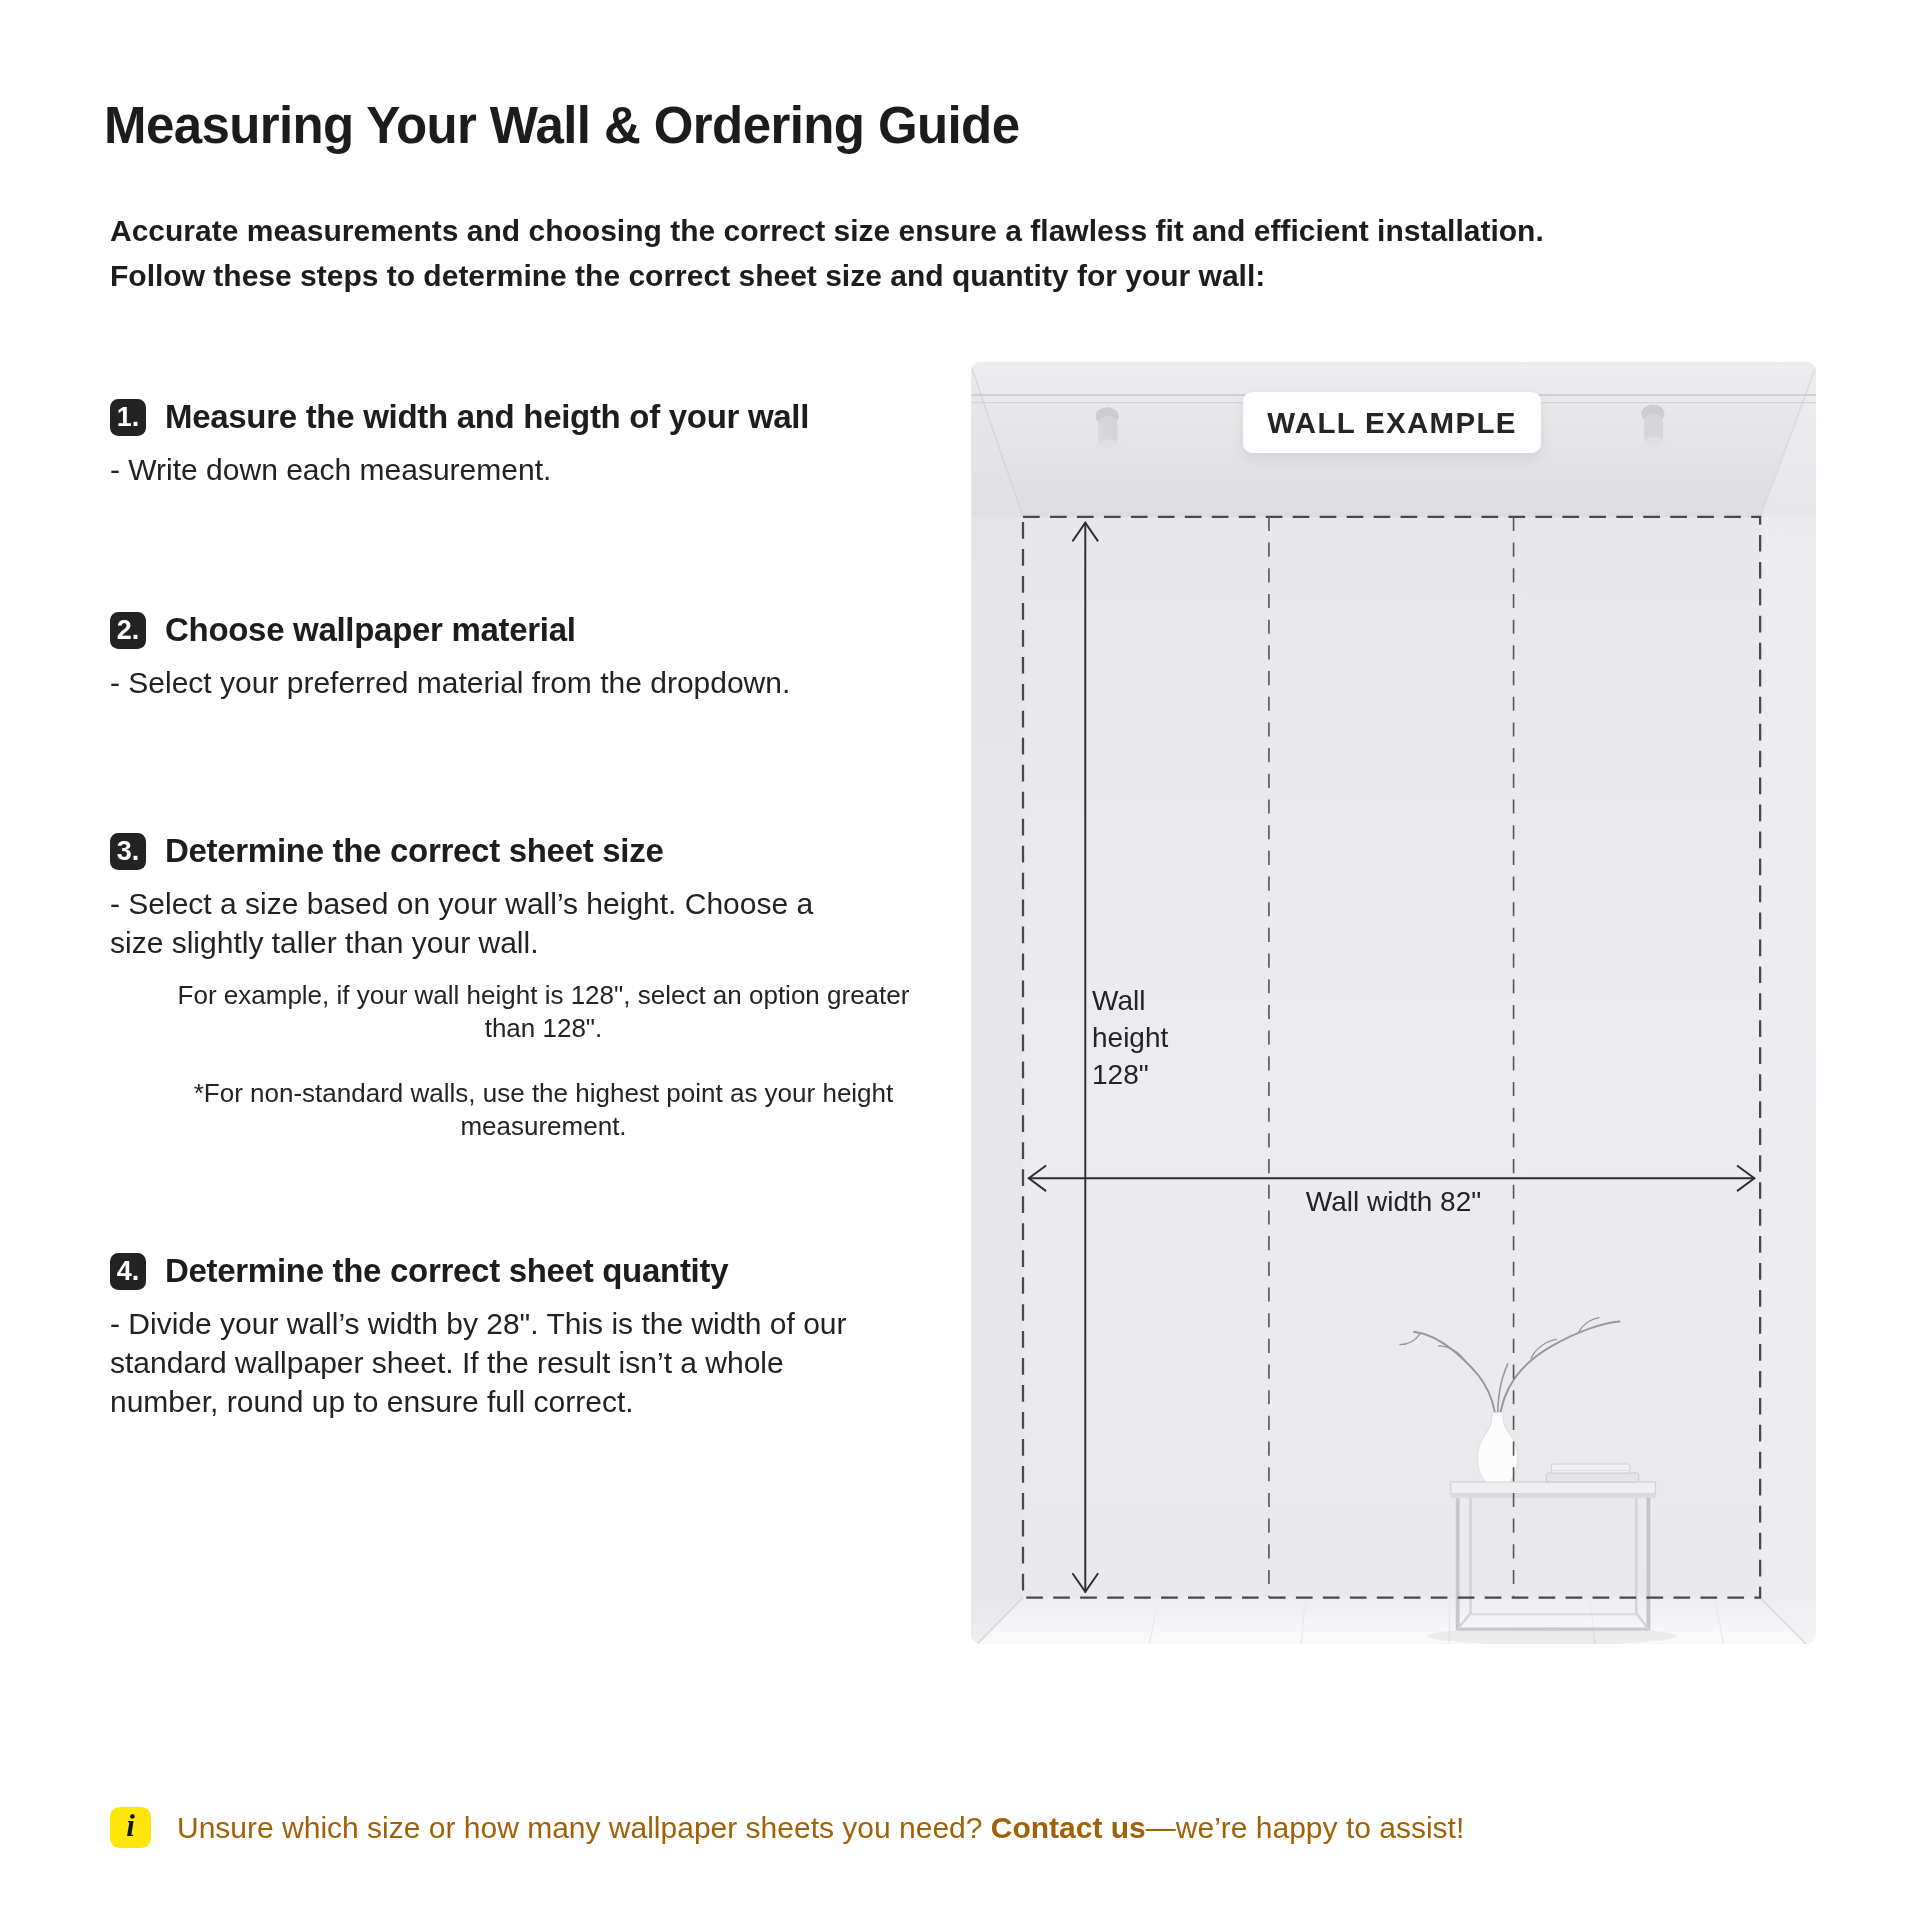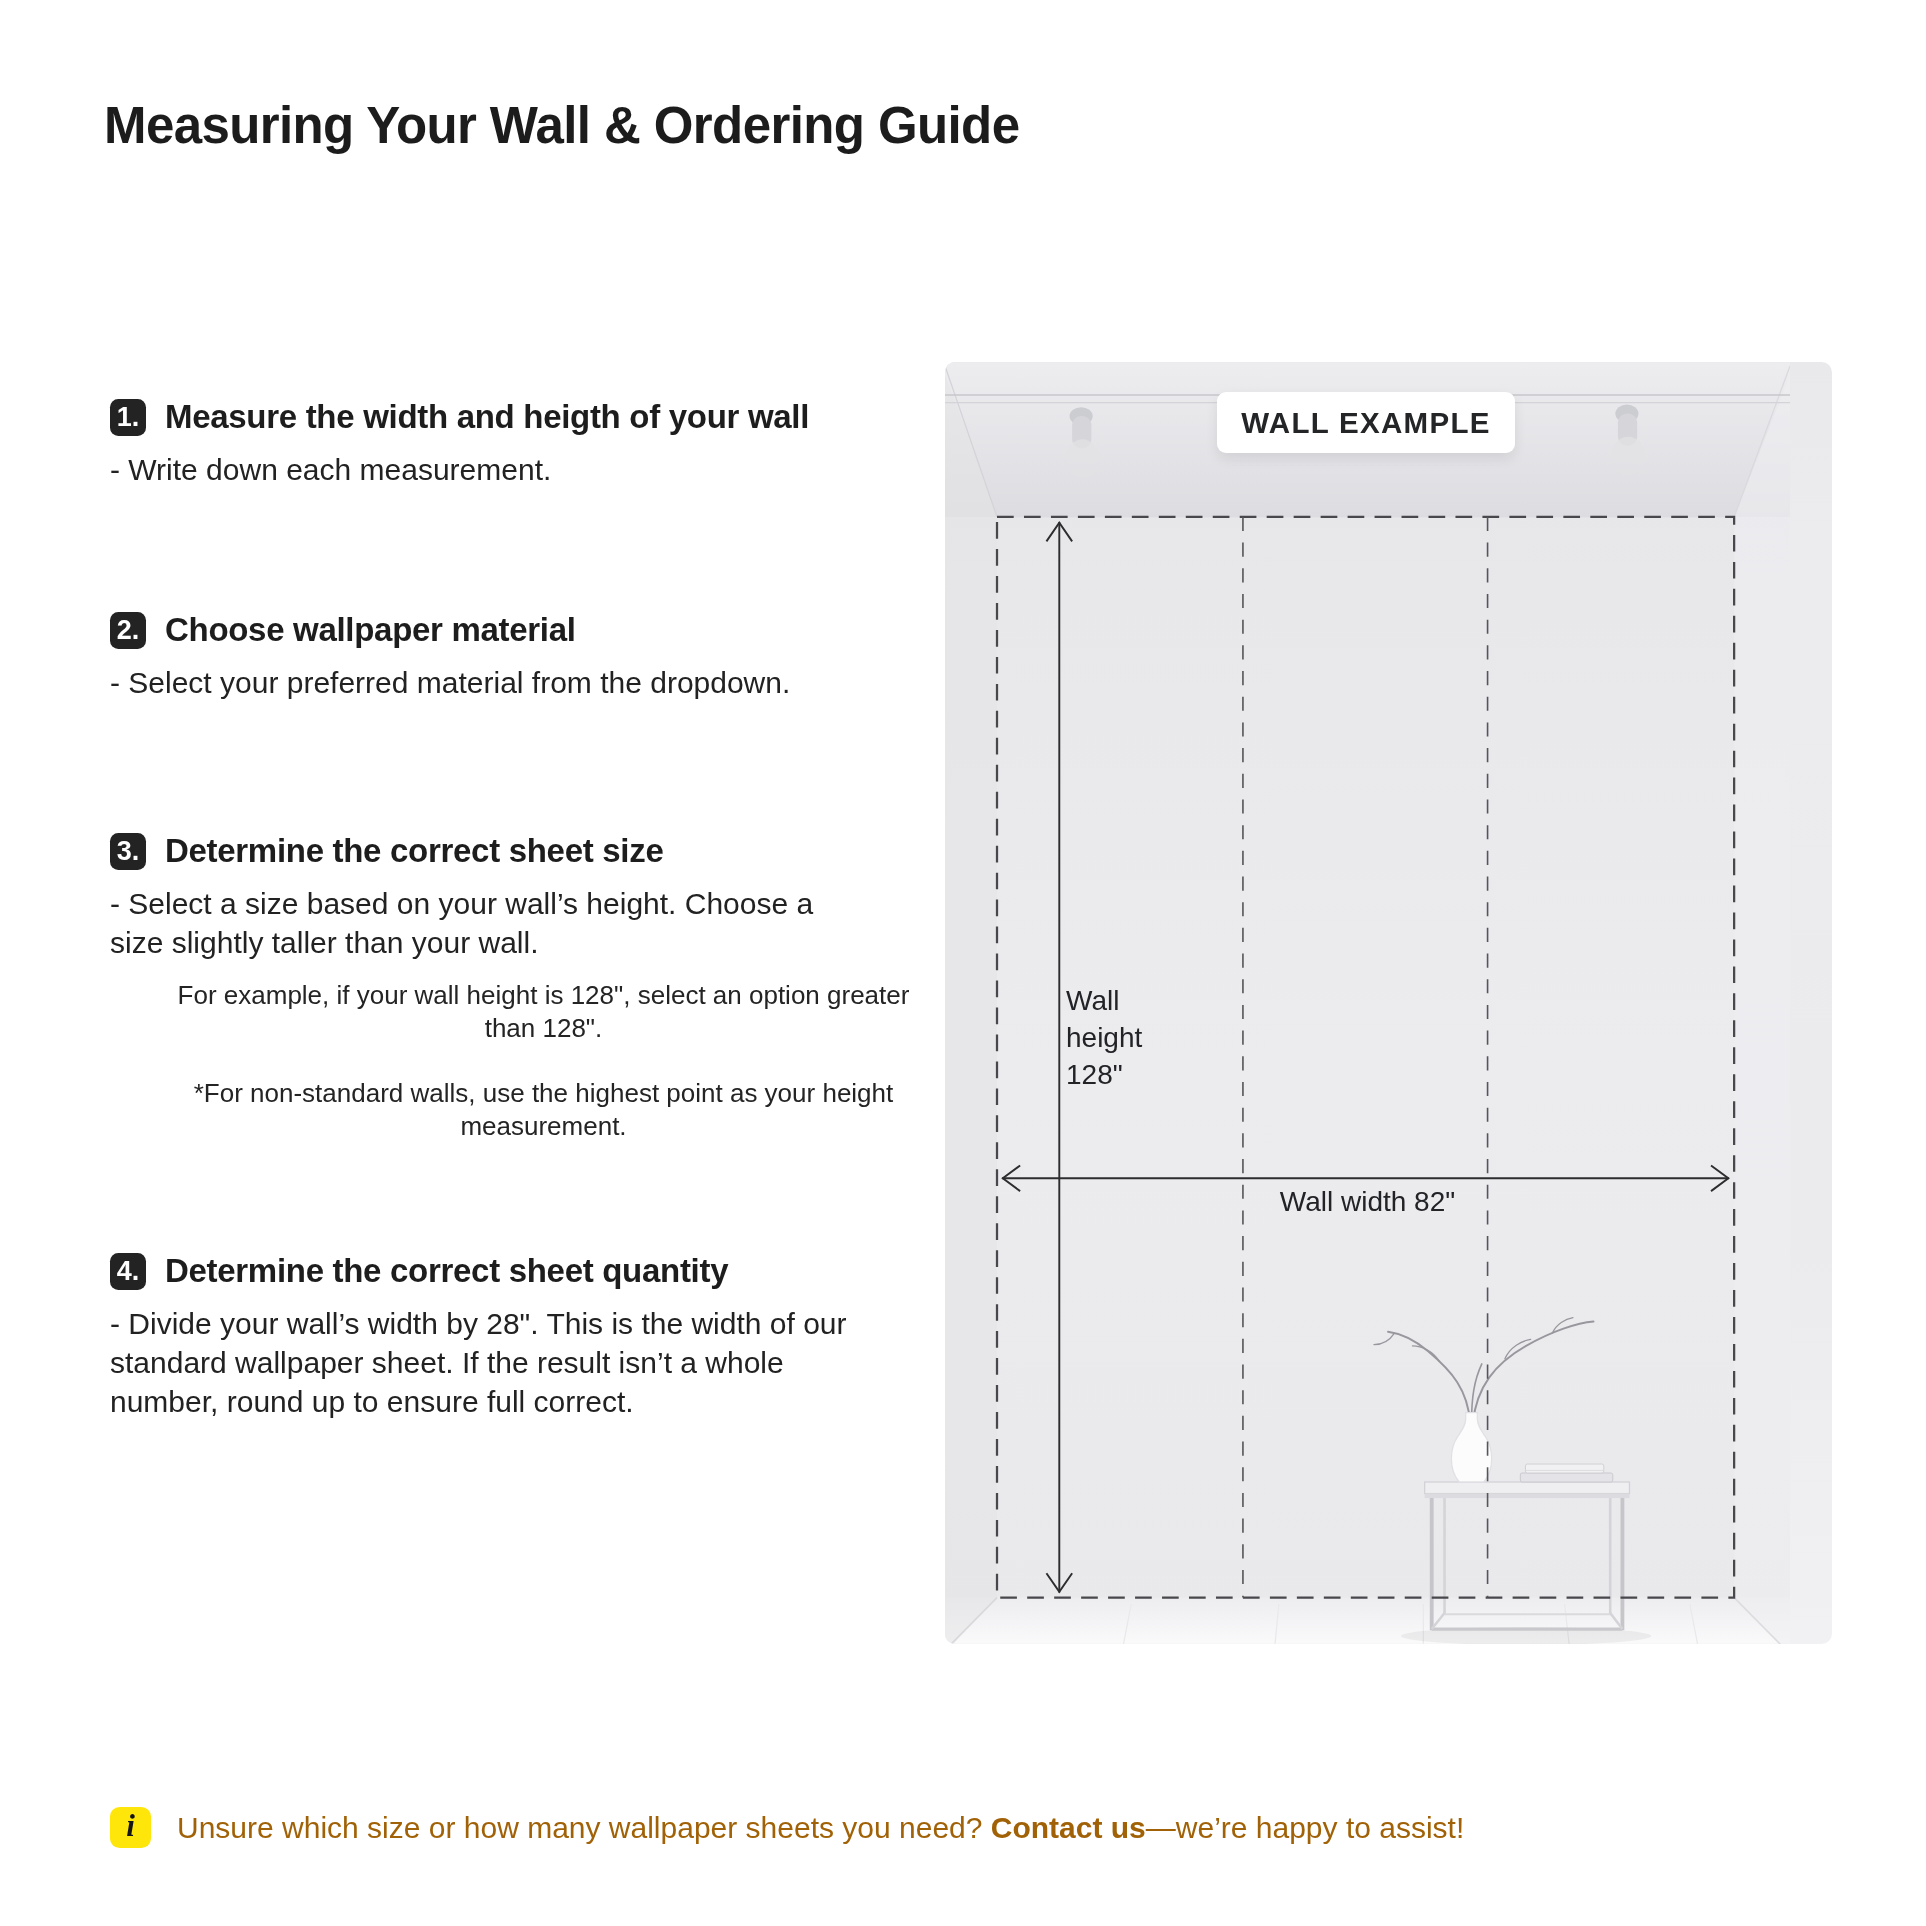--- a/index.html
+++ b/index.html
@@ -26,38 +26,42 @@
 
   
   .footer-note{position:absolute;left:110px;top:1777px;display:flex;align-items:center;gap:26px;}
   .info-icon{width:41px;height:41px;background:#ffe60a;border-radius:9.6px;display:flex;align-items:center;
              justify-content:center;font-family:"Liberation Serif",serif;font-style:italic;font-weight:700;
              font-size:31px;color:#141414;padding-bottom:2.6px;box-sizing:border-box;}
   .note-text{font-size:30px;line-height:41px;color:#a16207;white-space:nowrap;}
   .note-text b{font-weight:700;}
 
   
-  .photo{position:absolute;left:945px;top:362px;width:845px;height:1282px;margin:0;
+  .photo{position:absolute;left:971px;top:362px;width:845px;height:1282px;margin:0;
          border-radius:10.3px;overflow:hidden;
-         background:linear-gradient(180deg,#e9e9ec 0%,#ececef 14%,#ebebee 68%,#f1f1f3 100%);padding-left:42px;}
+         background:linear-gradient(180deg,#e9e9ec 0%,#ececef 14%,#ebebee 68%,#f1f1f3 100%);}
   .scene{position:absolute;left:0;top:0;}
   .wall-label{position:absolute;left:272px;top:30px;width:298px;height:61px;background:#ffffff;
               border-radius:9px;display:flex;align-items:center;justify-content:center;
               font-size:29.5px;font-weight:700;letter-spacing:1.3px;color:#232527;
               box-shadow:0 5.1px 13px rgba(0,0,0,0.08);}
   .height-label{position:absolute;left:121px;top:620px;width:96px;font-size:28px;line-height:37px;color:#222327;}
   .width-label{position:absolute;left:0;top:824px;width:845px;text-align:center;font-size:28px;color:#222327;}
 </style>
 </head>
 <body>
 
 <div class="canvas">
 
   <h1 class="page-title">Measuring Your Wall &amp; Ordering Guide</h1>
 
+  <div class="intro">
+    <div class="intro-line">Accurate measurements and choosing the correct size ensure a flawless fit and efficient installation.</div>
+    <div class="intro-line">Follow these steps to determine the correct sheet size and quantity for your wall:</div>
+  </div>
 
   <section class="step step-1">
     <div class="step-head">
       <span class="badge">1.</span>
       <h2 class="step-heading">Measure the width and heigth of your wall</h2>
     </div>
     <div class="step-body">
       <div class="body-line">- Write down each measurement.</div>
     </div>
   </section>

